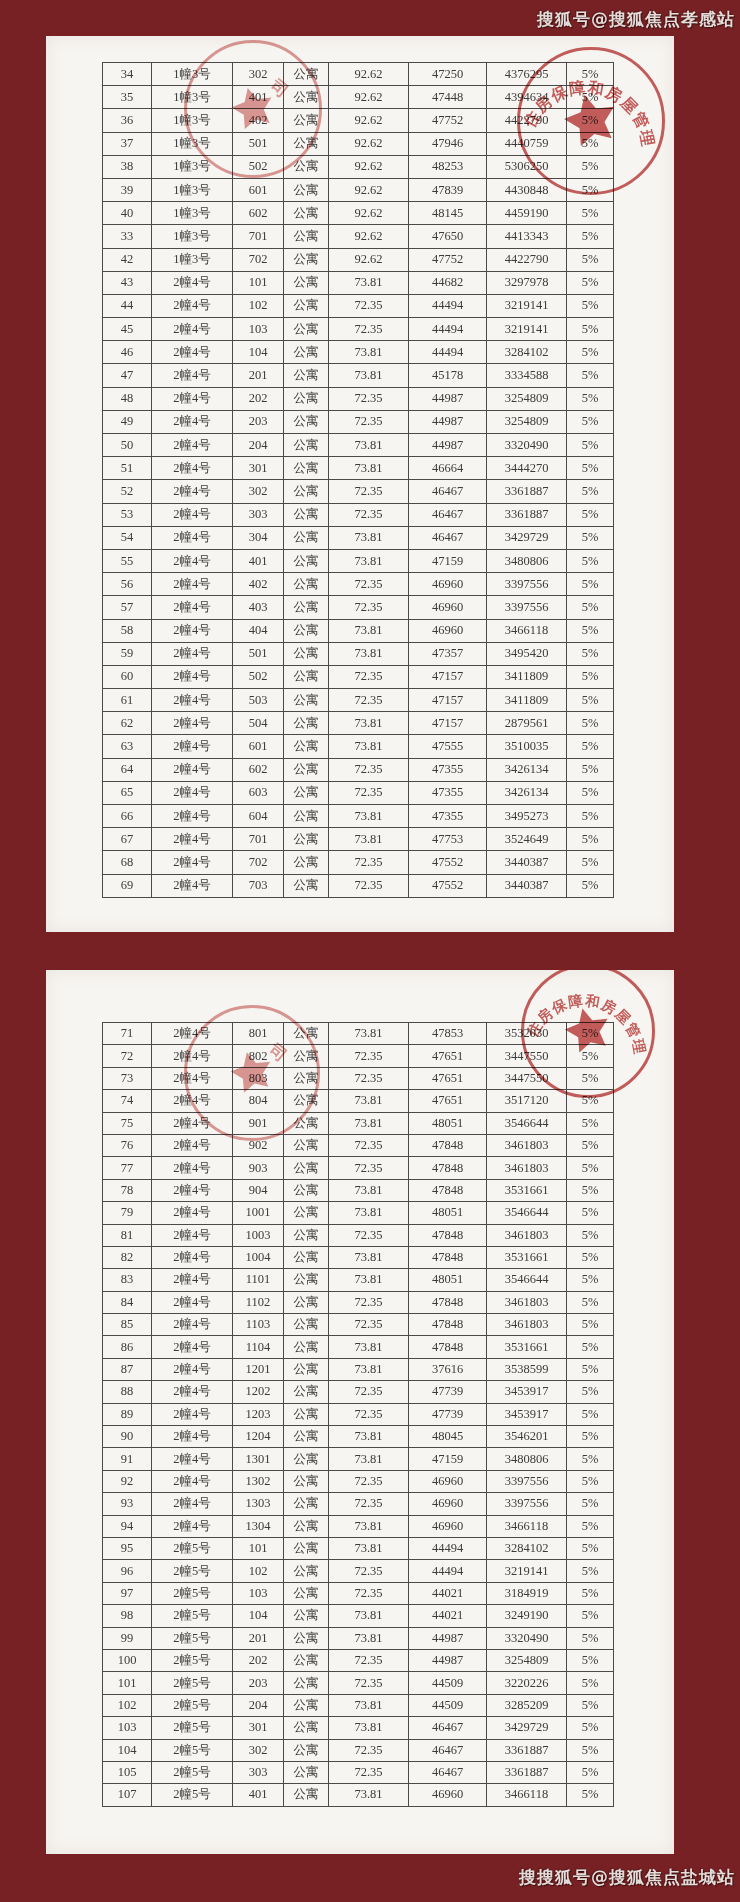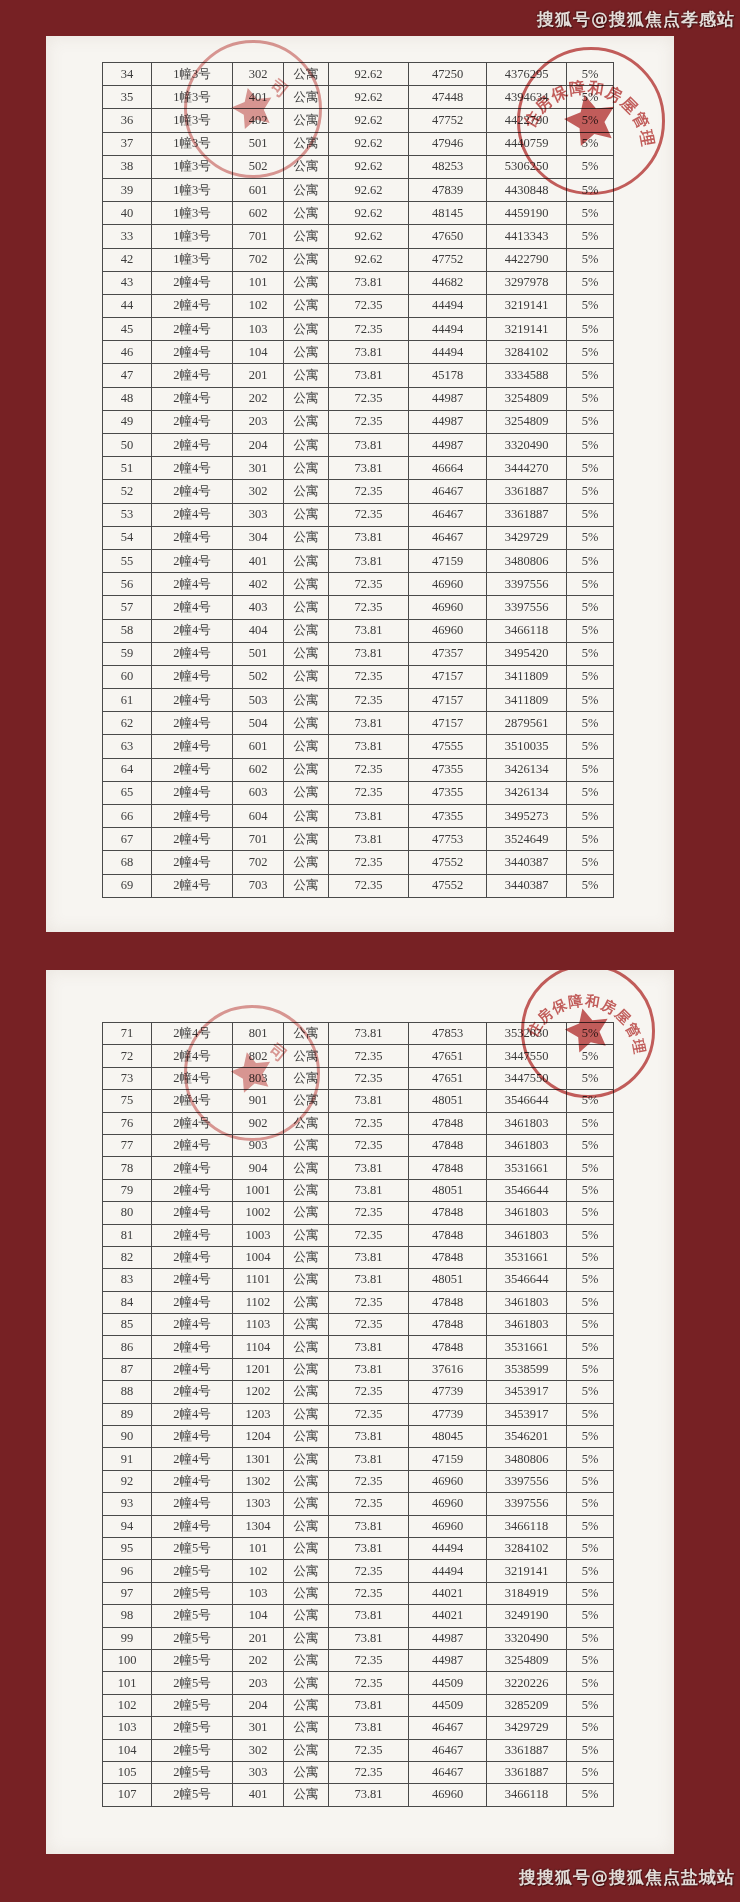--- a/index.html
+++ b/index.html
@@ -491,20 +491,30 @@
           <td>73</td>
           <td>2幢4号</td>
           <td>803</td>
           <td>公寓</td>
           <td>72.35</td>
           <td>47651</td>
           <td>3447550</td>
           <td>5%</td>
         </tr>
         <tr>
+          <td>74</td>
+          <td>2幢4号</td>
+          <td>804</td>
+          <td>公寓</td>
+          <td>73.81</td>
+          <td>47651</td>
+          <td>3517120</td>
+          <td>5%</td>
+        </tr>
+        <tr>
           <td>75</td>
           <td>2幢4号</td>
           <td>901</td>
           <td>公寓</td>
           <td>73.81</td>
           <td>48051</td>
           <td>3546644</td>
           <td>5%</td>
         </tr>
         <tr>
@@ -538,30 +548,20 @@
           <td>5%</td>
         </tr>
         <tr>
           <td>79</td>
           <td>2幢4号</td>
           <td>1001</td>
           <td>公寓</td>
           <td>73.81</td>
           <td>48051</td>
           <td>3546644</td>
-          <td>5%</td>
-        </tr>
-        <tr>
-          <td>80</td>
-          <td>2幢4号</td>
-          <td>1002</td>
-          <td>公寓</td>
-          <td>72.35</td>
-          <td>47848</td>
-          <td>3461803</td>
           <td>5%</td>
         </tr>
         <tr>
           <td>81</td>
           <td>2幢4号</td>
           <td>1003</td>
           <td>公寓</td>
           <td>72.35</td>
           <td>47848</td>
           <td>3461803</td>

